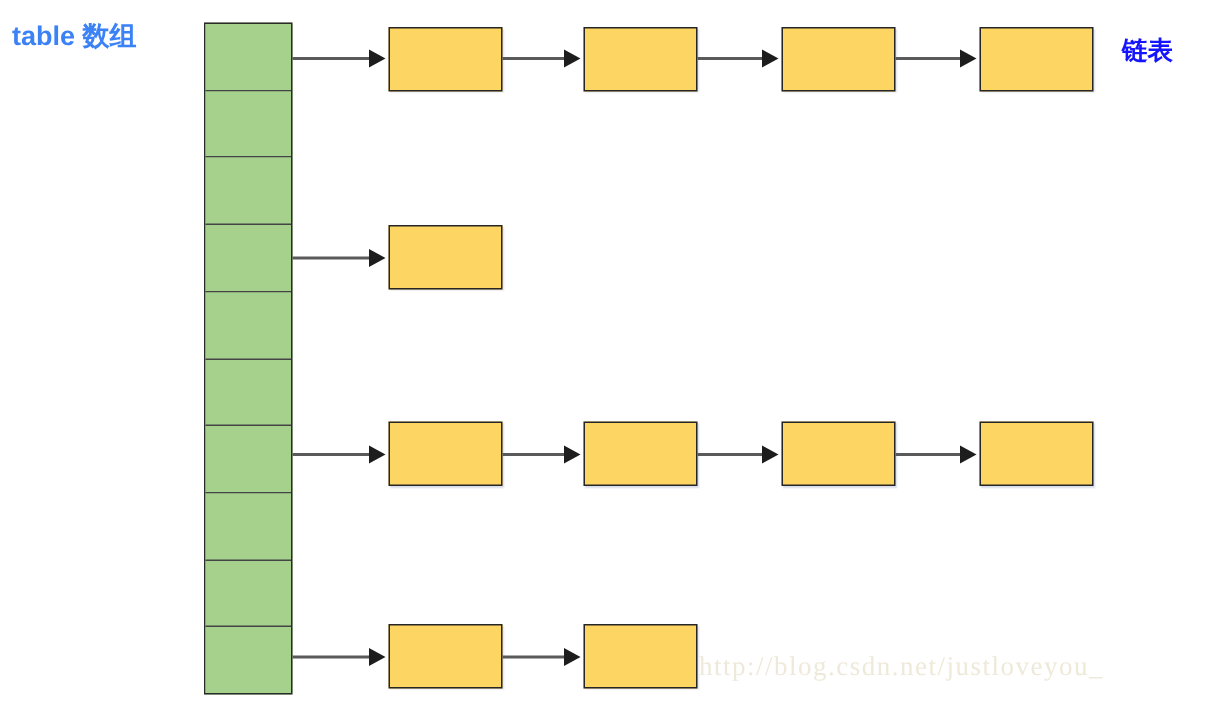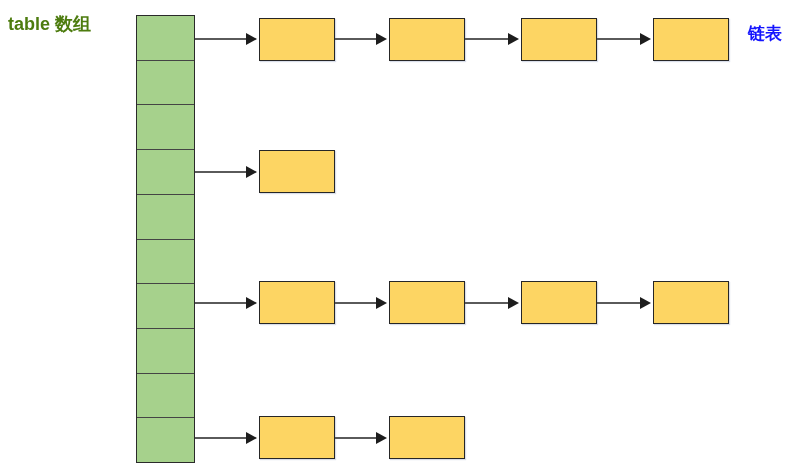--- a/index.html
+++ b/index.html
@@ -19,21 +19,21 @@
   }
 
   
   .label-array {
     position: absolute;
     left: 8px;
     top: 12px;
     font-family: "Liberation Sans", sans-serif;
     font-size: 18px;
     font-weight: bold;
-    color: #4d7c0f;
+    color: #3b82f6;
     white-space: nowrap;
     letter-spacing: 0px;
   }
   .label-list {
     position: absolute;
     left: 748px;
     top: 10px;
     font-family: "Liberation Sans", sans-serif;
     font-size: 17px;
     font-weight: bold;
@@ -163,14 +163,15 @@
   <div class="node" style="left:653px; top:281px;"></div>
 
   <div class="conn" style="left:195px; top:437px; width:53px;"></div>
   <div class="arrowhead" style="left:246px; top:432px;"></div>
   <div class="node" style="left:259px; top:416px;"></div>
 
   <div class="conn" style="left:335px; top:437px; width:43px;"></div>
   <div class="arrowhead" style="left:376px; top:432px;"></div>
   <div class="node" style="left:389px; top:416px;"></div>
 
+  <div class="watermark">http://blog.csdn.net/justloveyou_</div>
 
 </div>
 
 </body></html>

